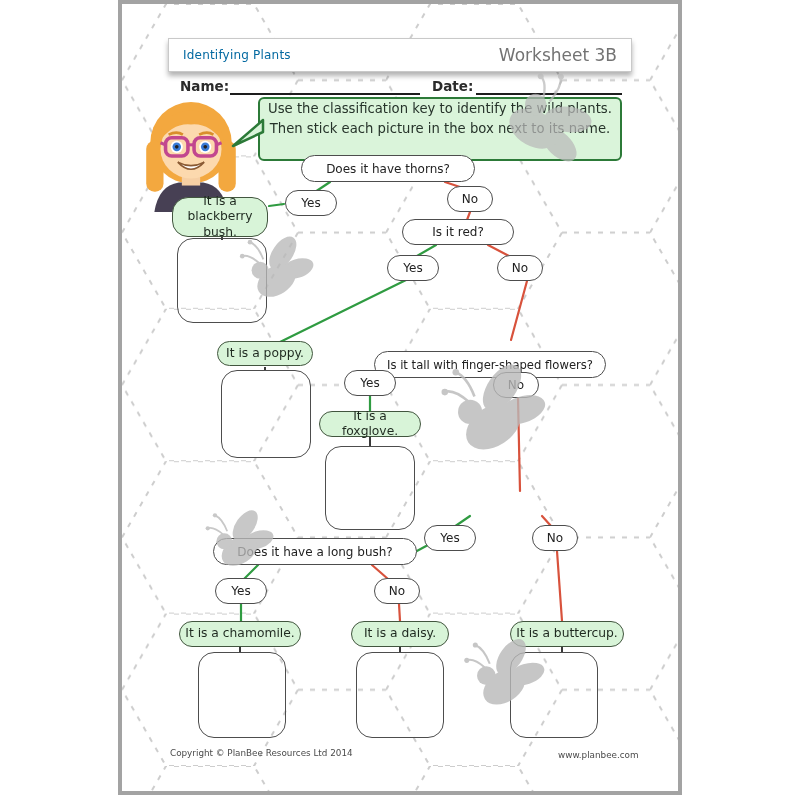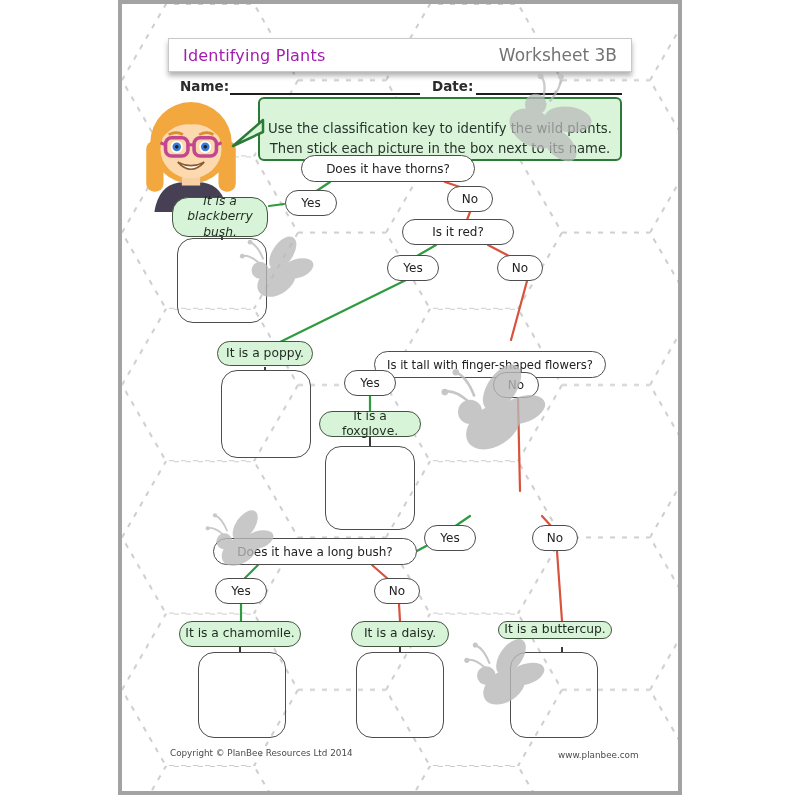--- a/index.html
+++ b/index.html
@@ -4,29 +4,29 @@
 <style>
   html,body{margin:0;padding:0;width:800px;height:800px;background:#ffffff;overflow:hidden;
     font-family:"DejaVu Sans", sans-serif;color:#2b2b2b;}
   .stage{position:relative;width:800px;height:800px;}
   .card{position:absolute;left:118px;top:0;width:564px;height:795px;background:#ffffff;}
   .card-border{position:absolute;inset:0;border:4px solid #a3a3a3;pointer-events:none;z-index:40;}
   .layer{position:absolute;left:0;top:0;pointer-events:none;}
   .header-box{position:absolute;left:50px;top:38px;width:464px;height:34px;background:#fff;
     border:1px solid #c9c9c9;box-shadow:0 4px 5px rgba(0,0,0,.30);display:flex;align-items:center;
     justify-content:space-between;padding:0 14px;box-sizing:border-box;z-index:5;}
-  .header-title{font-size:16px;letter-spacing:.2px;color:#a21caf;}
+  .header-title{font-size:12px;letter-spacing:.2px;color:#0369a1;}
   .header-ws{font-size:17px;color:#737373;}
   .namedate{position:absolute;left:62px;top:78px;width:446px;height:20px;font-size:13.5px;
     font-weight:bold;z-index:5;}
   .nd-label{position:absolute;top:0;}
   .nd-line{position:absolute;top:1px;border-bottom:2px solid #1d1d1d;height:14px;}
   .bubble{position:absolute;left:140px;top:97px;width:364px;height:64px;background:#daf4da;
     border:2.5px solid #2c7a38;border-radius:6px;display:flex;flex-direction:column;
-    align-items:center;justify-content:flex-end;z-index:6;box-sizing:border-box;}
+    align-items:center;justify-content:flex-start;z-index:6;box-sizing:border-box;}
   .bubble div{font-size:13.2px;line-height:1.5;color:#26332a;white-space:nowrap;}
   .tail{position:absolute;left:113px;top:116px;z-index:7;}
   .avatar{position:absolute;left:20px;top:98px;z-index:6;}
   .oval{position:absolute;background:#fff;border:1.6px solid #4d4d4d;border-radius:999px;
     display:flex;align-items:center;justify-content:center;font-size:12px;color:#222;
     box-sizing:border-box;z-index:10;}
   .result{position:absolute;background:#d8f4d8;border:1.6px solid #42563f;border-radius:16px;
     display:flex;align-items:center;justify-content:center;text-align:center;font-size:12.3px;
     color:#1f2a20;box-sizing:border-box;z-index:10;padding:2px 4px;line-height:1.25;}
   .pbox{position:absolute;background:transparent;border:1.7px solid #4d4d4d;border-radius:16px;
@@ -140,26 +140,26 @@
     <div class="oval" style="left:329px;top:186px;width:46px;height:26px;">No</div>
     <div class="oval" style="left:269px;top:255px;width:52px;height:26px;">Yes</div>
     <div class="oval" style="left:379px;top:255px;width:46px;height:26px;">No</div>
     <div class="oval" style="left:226px;top:370px;width:52px;height:26px;">Yes</div>
     <div class="oval" style="left:375px;top:372px;width:46px;height:26px;">No</div>
     <div class="oval" style="left:306px;top:525px;width:52px;height:26px;">Yes</div>
     <div class="oval" style="left:414px;top:525px;width:46px;height:26px;">No</div>
     <div class="oval" style="left:97px;top:578px;width:52px;height:26px;">Yes</div>
     <div class="oval" style="left:256px;top:578px;width:46px;height:26px;">No</div>
 
-    <div class="result" style="left:54px;top:197px;width:96px;height:40px;font-style:italic;">It is a blackberry bush.</div>
+    <div class="result" style="left:54px;top:197px;width:96px;height:40px;">It is a blackberry bush.</div>
     <div class="result" style="left:99px;top:341px;width:96px;height:25px;">It is a poppy.</div>
     <div class="result" style="left:201px;top:411px;width:102px;height:26px;">It is a foxglove.</div>
     <div class="result" style="left:61px;top:621px;width:122px;height:26px;">It is a chamomile.</div>
     <div class="result" style="left:233px;top:621px;width:98px;height:26px;">It is a daisy.</div>
-    <div class="result" style="left:380px;top:621px;width:114px;height:18px;">It is a buttercup.</div>
+    <div class="result" style="left:392px;top:621px;width:114px;height:26px;">It is a buttercup.</div>
 
     <div class="pbox" style="left:59px;top:238px;width:90px;height:85px;"></div>
     <div class="pbox" style="left:103px;top:370px;width:90px;height:88px;"></div>
     <div class="pbox" style="left:207px;top:446px;width:90px;height:84px;"></div>
     <div class="pbox" style="left:80px;top:652px;width:88px;height:86px;"></div>
     <div class="pbox" style="left:238px;top:652px;width:88px;height:86px;"></div>
     <div class="pbox" style="left:392px;top:652px;width:88px;height:86px;"></div>
 
     <svg class="layer" width="564" height="795" style="z-index:20;">
       <defs>

